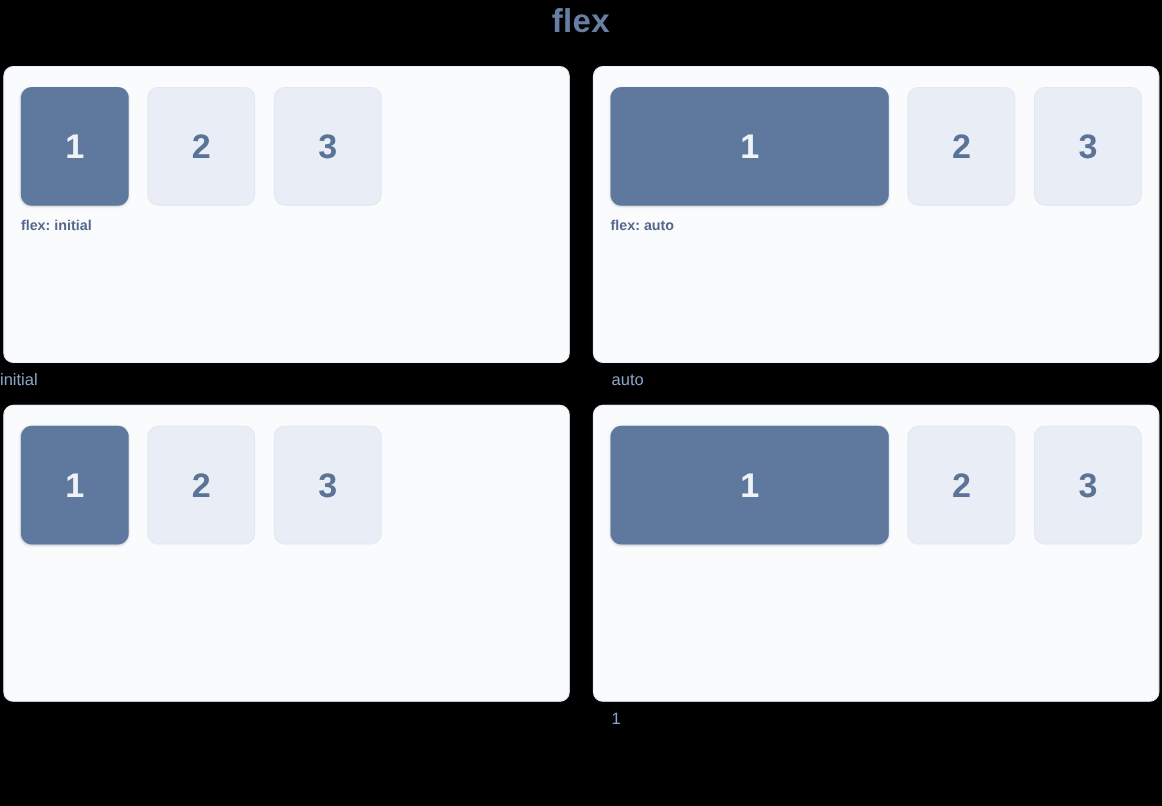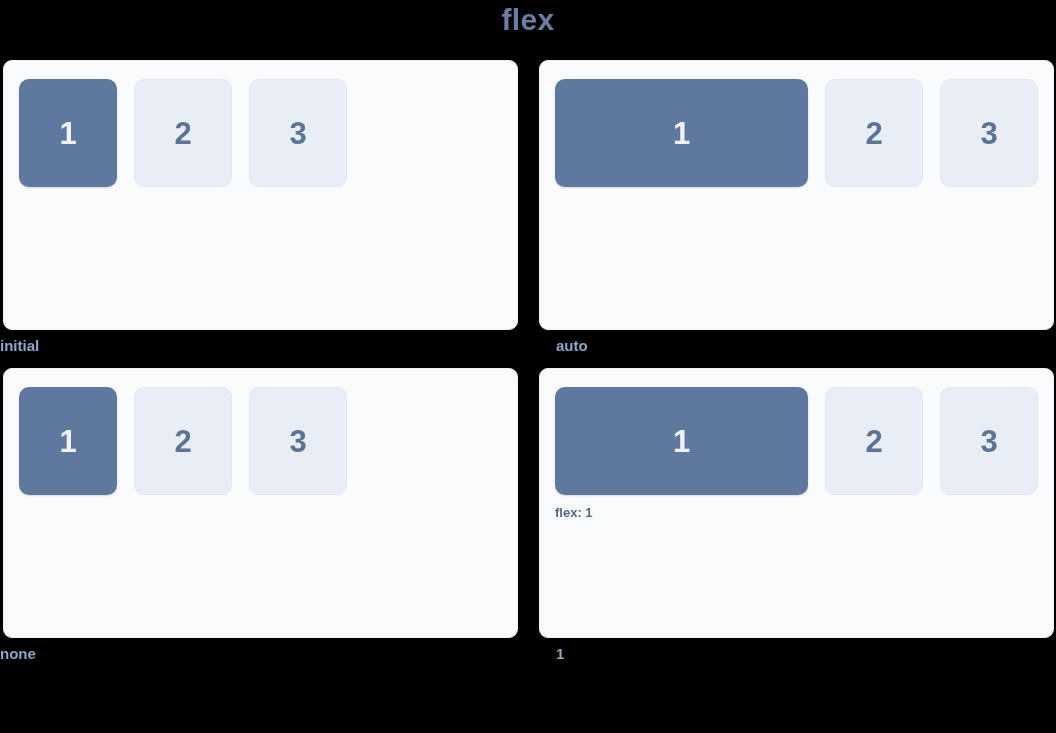--- a/index.html
+++ b/index.html
@@ -115,21 +115,21 @@
     font-weight: bold;
     color: #55688C;
     line-height: 16px;
   }
 
   
   .panel-label {
     margin-top: 6px;
     margin-left: -3px;
     font-size: 15px;
-    font-weight: bold;
+    font-weight: normal;
     color: #8CA4C6;
     line-height: 20px;
     height: 20px;
   }
 
   .panel-label.indented { margin-left: 17px; }
 </style>
 </head>
 <body>
 
@@ -141,58 +141,58 @@
 
     <div class="demo-row">
 
       <div class="demo-cell left">
         <div class="panel">
           <div class="flex-row">
             <div class="box primary f-initial">1</div>
             <div class="box plain f-static">2</div>
             <div class="box plain f-static">3</div>
           </div>
+          <div class="panel-caption">flex: initial</div>
         </div>
         <div class="panel-label">initial</div>
       </div>
 
       <div class="demo-cell">
         <div class="panel">
           <div class="flex-row">
             <div class="box primary f-auto">1</div>
             <div class="box plain f-static">2</div>
             <div class="box plain f-static">3</div>
           </div>
+          <div class="panel-caption">flex: auto</div>
         </div>
         <div class="panel-label indented">auto</div>
       </div>
 
     </div>
 
     <div class="demo-row">
 
       <div class="demo-cell left">
         <div class="panel">
           <div class="flex-row">
             <div class="box primary f-none">1</div>
             <div class="box plain f-static">2</div>
             <div class="box plain f-static">3</div>
           </div>
         </div>
-        <div class="panel-label">none</div>
       </div>
 
       <div class="demo-cell">
         <div class="panel">
           <div class="flex-row">
             <div class="box primary f-one">1</div>
             <div class="box plain f-static">2</div>
             <div class="box plain f-static">3</div>
           </div>
-          <div class="panel-caption">flex: 1</div>
         </div>
         <div class="panel-label indented">1</div>
       </div>
 
     </div>
 
   </div>
 </div>
 
 </body></html>

